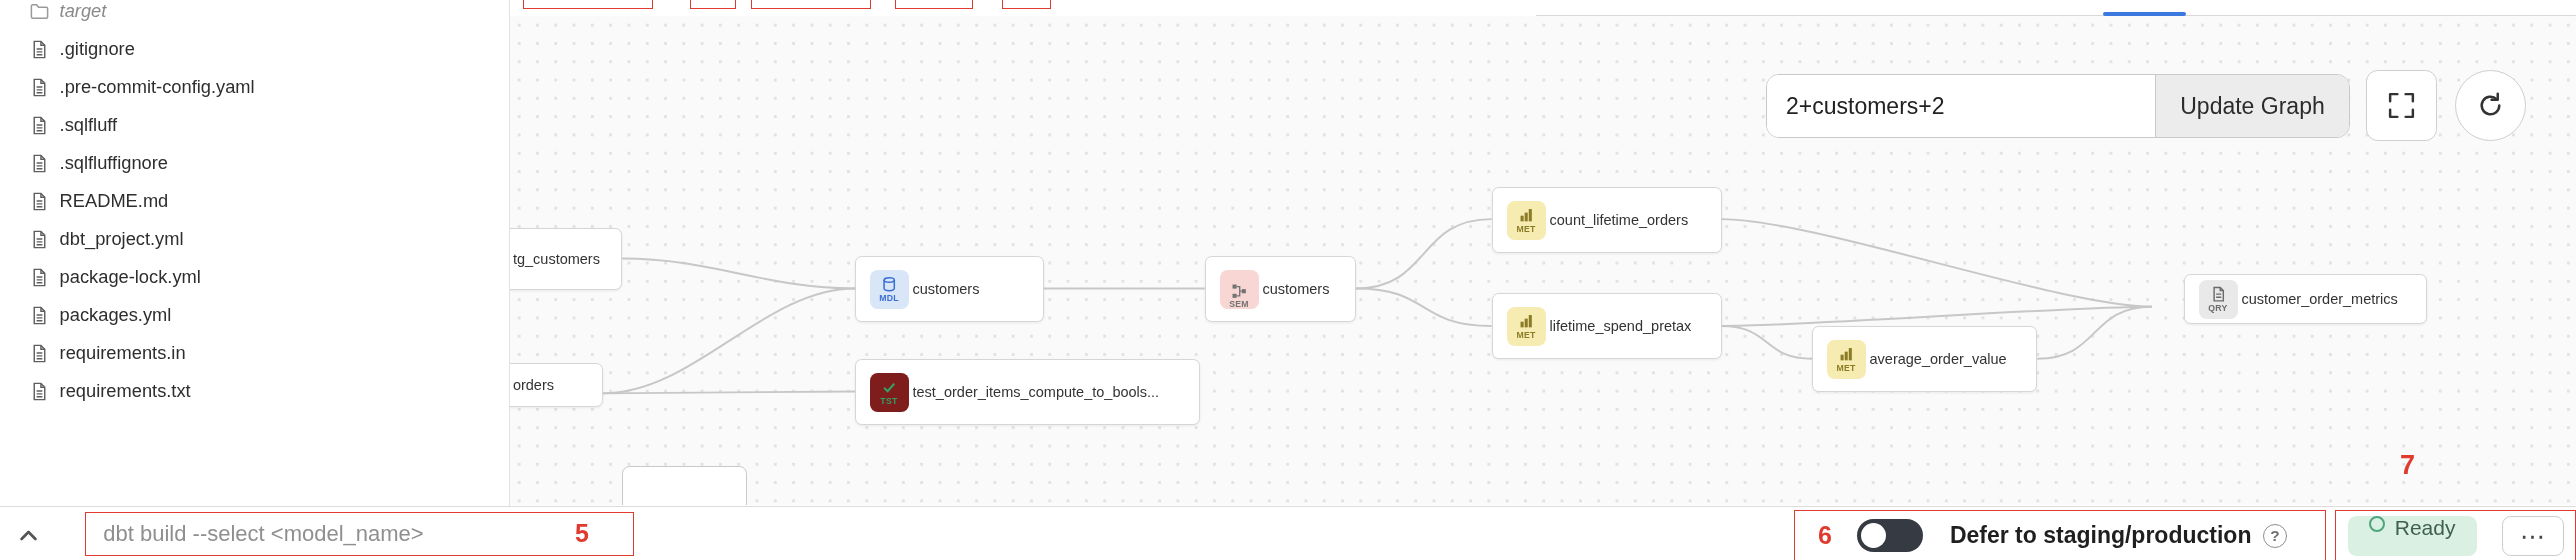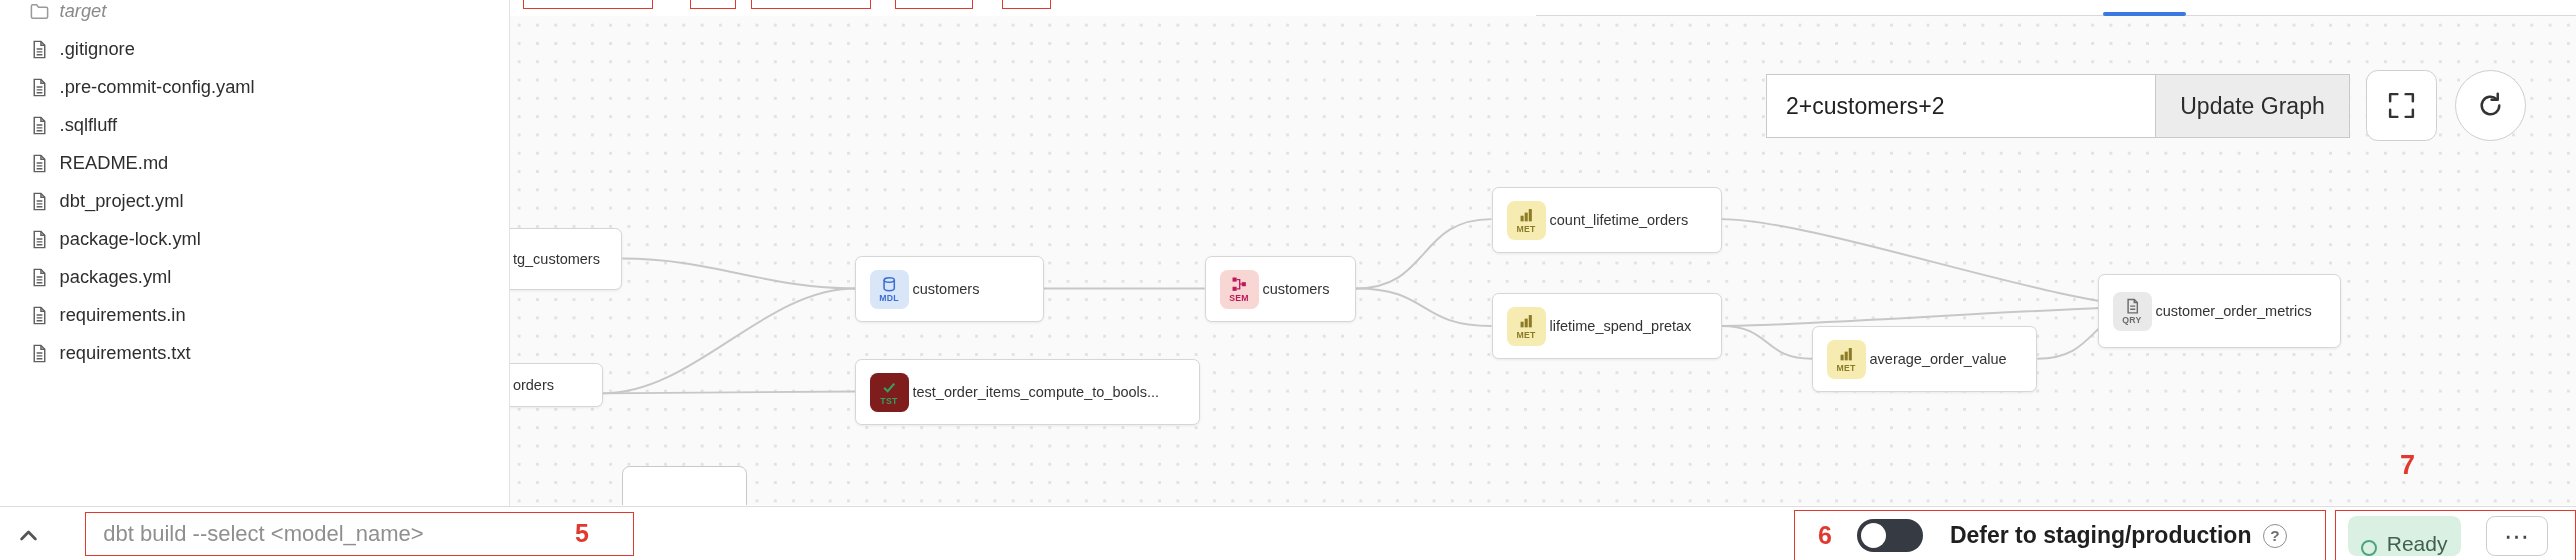--- a/index.html
+++ b/index.html
@@ -50,28 +50,28 @@
   .node-cut{padding-left:17.3px;}
   .node-label{font-size:14.5px;color:#333;white-space:nowrap;overflow:hidden;text-overflow:ellipsis;}
   .badge{
     width:39px;height:39px;border-radius:7.7px;flex:0 0 39px;
     display:flex;flex-direction:column;align-items:center;justify-content:center;gap:1px;
   }
   .badge svg{width:16.4px;height:16.4px;display:block;}
   .badge-label{font-size:8.7px;font-weight:bold;letter-spacing:0.3px;line-height:8.7px;}
   .badge-MDL{background:#d8e6f8;color:#3b6fd4;}
   .badge-TST{background:#7f1d1d;color:#34a063;}
-  .badge-SEM{background:#f8d6d3;color:#be185d;}
+  .badge-SEM{background:#f8d6d3;color:#737373;justify-content:flex-end;}
   .badge-MET{background:#f6ecb2;color:#8c7b26;}
   .badge-QRY{background:#e9e9ea;color:#6b6b6b;}
 
   
   .selector-group{
     position:absolute;left:1256px;top:58px;height:62px;display:flex;z-index:4;
-    border:1px solid #c9c9c9;border-radius:0;overflow:hidden;background:#fff;
+    border:1px solid #c9c9c9;border-radius:13px;overflow:hidden;background:#fff;
   }
   .selector-input{
     width:369px;height:100%;border:none;outline:none;background:#fff;
     font-size:23px;color:#222;padding:0 0 0 19px;font-family:"Liberation Sans",sans-serif;
   }
   .update-btn{
     width:194px;height:100%;border:none;border-left:1px solid #c9c9c9;background:#ececec;
     font-size:23px;color:#2b2b2b;cursor:pointer;font-family:"Liberation Sans",sans-serif;
   }
   .icon-btn{
@@ -114,22 +114,22 @@
   }
   .toggle-knob{position:absolute;left:3.9px;top:3.9px;width:25px;height:25px;border-radius:50%;background:#fff;}
   .defer-label{margin-left:27px;font-size:23px;font-weight:bold;color:#1f1f1f;white-space:nowrap;}
   .help-icon{
     margin-left:11.6px;width:24px;height:24px;border-radius:50%;border:1.9px solid #8f8f8f;
     color:#6f6f6f;font-size:15.4px;font-weight:bold;display:flex;align-items:center;justify-content:center;
     box-sizing:border-box;cursor:pointer;
   }
   .annbox-status{left:2335px;top:2.9px;width:241px;height:52px;padding-left:11.6px;gap:25px;}
   .ready-badge{
-    width:113px;height:40px;border-radius:8.7px;background:#d9f0e3;
-    display:flex;align-items:flex-end;justify-content:center;gap:9.6px;cursor:pointer;
+    width:129px;height:40px;border-radius:8.7px;background:#d9f0e3;
+    display:flex;align-items:flex-start;justify-content:center;gap:9.6px;cursor:pointer;
   }
   .ready-dot{width:16.4px;height:16.4px;border-radius:50%;border:2.4px solid #4fa57b;box-sizing:border-box;}
   .ready-text{font-size:21px;color:#40604f;}
   .more-btn{
     width:62px;height:40px;border-radius:8.7px;border:1.9px solid #cccccc;background:#fff;
     font-size:25px;color:#444;display:flex;align-items:center;justify-content:center;cursor:pointer;
     line-height:0;
   }
 </style>
 </head>
@@ -170,20 +170,30 @@
         </div>
         <div class="tree-item">
           <span class="file-ic">
             <svg viewBox="0 0 22 22" fill="none" stroke-width="1.5">
               <path d="M5.5 2.5h7l4 4v13h-11z"></path>
               <path d="M12.5 2.5v4h4"></path>
               <path d="M8 10.5h6M8 13.5h6M8 16.5h6"></path>
             </svg>
           </span>
           <span class="tree-label">.sqlfluff</span>
+        </div>
+        <div class="tree-item">
+          <span class="file-ic">
+            <svg viewBox="0 0 22 22" fill="none" stroke-width="1.5">
+              <path d="M5.5 2.5h7l4 4v13h-11z"></path>
+              <path d="M12.5 2.5v4h4"></path>
+              <path d="M8 10.5h6M8 13.5h6M8 16.5h6"></path>
+            </svg>
+          </span>
+          <span class="tree-label">.sqlfluffignore</span>
         </div>
         <div class="tree-item">
           <span class="file-ic">
             <svg viewBox="0 0 22 22" fill="none" stroke-width="1.5">
               <path d="M5.5 2.5h7l4 4v13h-11z"></path>
               <path d="M12.5 2.5v4h4"></path>
               <path d="M8 10.5h6M8 13.5h6M8 16.5h6"></path>
             </svg>
           </span>
           <span class="tree-label">README.md</span>
@@ -328,21 +338,21 @@
           <span class="badge badge-MET">
             <svg viewBox="0 0 16 16">
               <rect x="2.5" y="8.5" width="3" height="5.5" fill="currentColor"></rect>
               <rect x="6.5" y="5.5" width="3" height="8.5" fill="currentColor"></rect>
               <rect x="10.5" y="2" width="3" height="12" fill="currentColor"></rect>
             </svg>
             <span class="badge-label">MET</span>
           </span>
           <span class="node-label">average_order_value</span>
         </div>
-        <div class="node" style="left: 1588px; top: 258px; width: 243px; height: 74px;">
+        <div class="node" style="left: 1674px; top: 258px; width: 243px; height: 50px;">
           <span class="badge badge-QRY">
             <svg viewBox="0 0 16 16">
               <path d="M4 1.5h6l3 3v10H4z" fill="none" stroke="currentColor" stroke-width="1.4"></path>
               <path d="M10 1.5v3h3" fill="none" stroke="currentColor" stroke-width="1.4"></path>
               <path d="M6 8h5M6 11h5" stroke="currentColor" stroke-width="1.3"></path>
             </svg>
             <span class="badge-label">QRY</span>
           </span>
           <span class="node-label">customer_order_metrics</span>
         </div>

